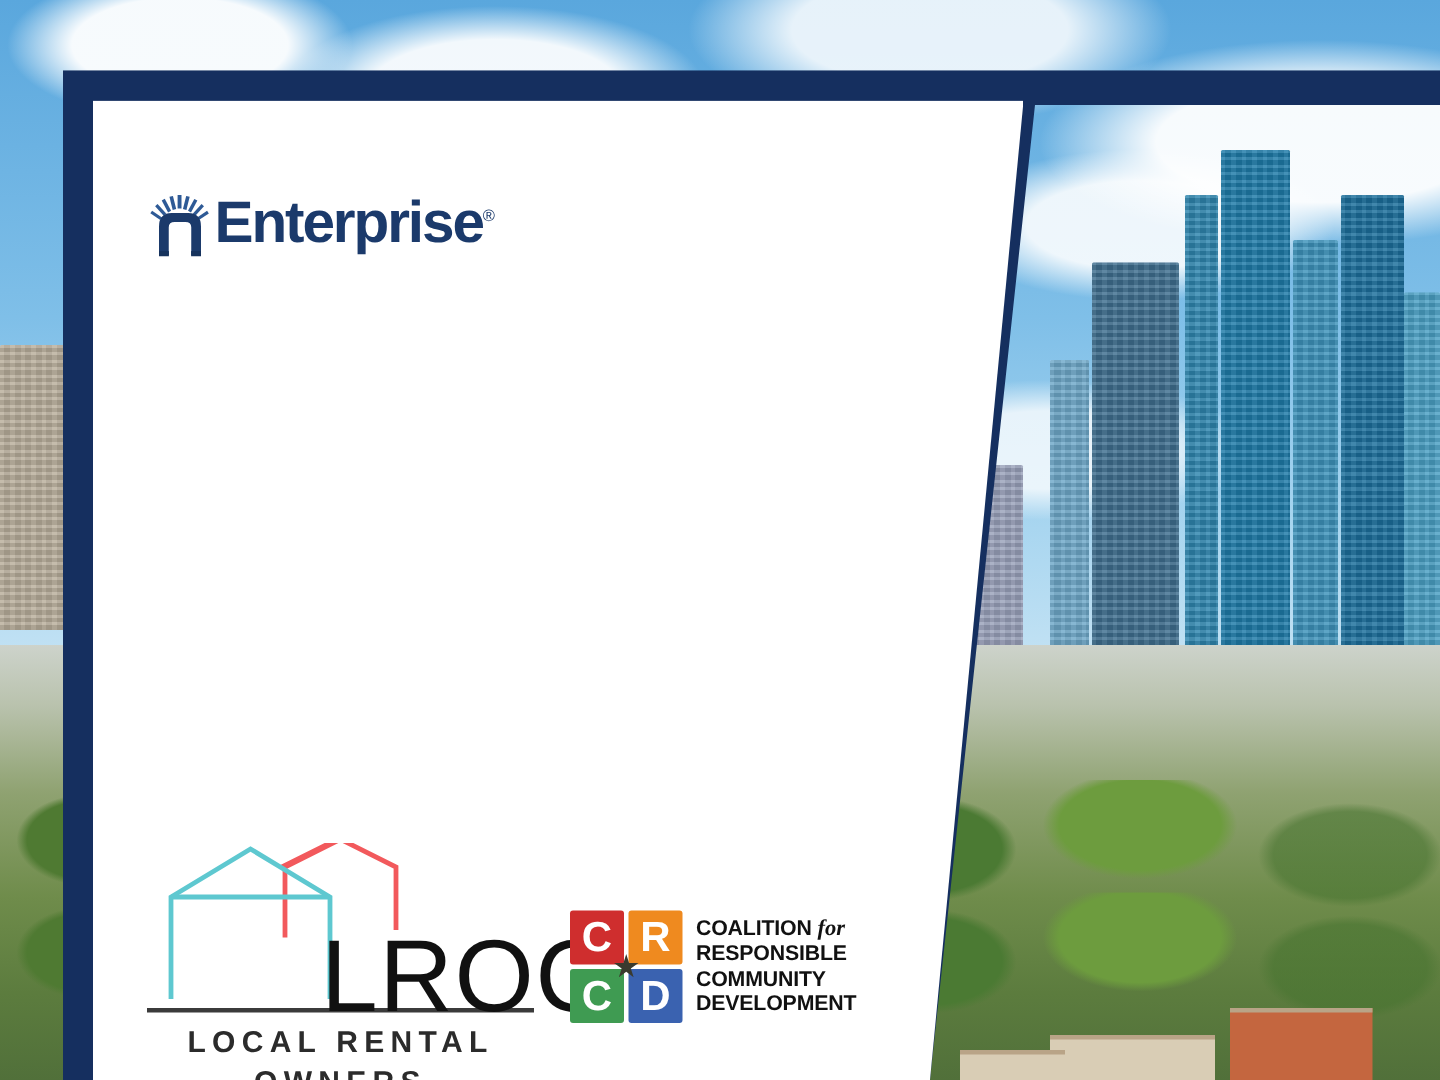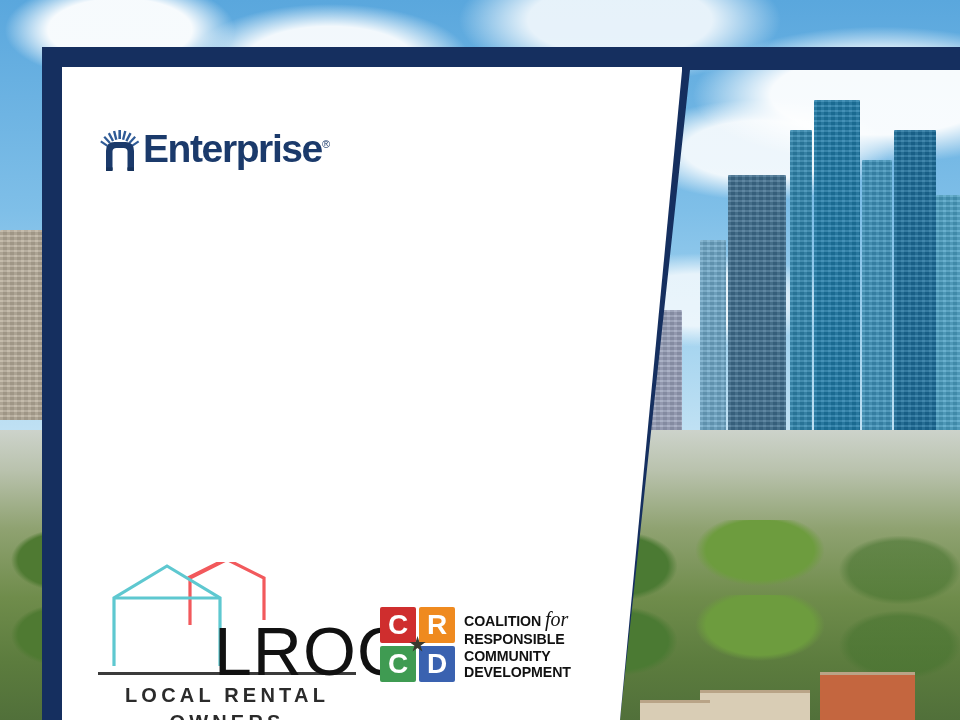--- a/index.html
+++ b/index.html
@@ -219,22 +219,22 @@
   .crcd-text {
     font-size: 14.2px;
     font-weight: 700;
     letter-spacing: -0.1px;
     line-height: 1.16;
     color: #111111;
   }
   .crcd-for {
     font-family: "Liberation Serif", serif;
     font-style: italic;
-    font-weight: 400;
-    font-size: 20px;
+    font-weight: 700;
+    font-size: 15px;
     letter-spacing: 0;
   }
 </style>
 </head>
 <body>
 
 <div id="stage">
 
   <div class="photo">
     <div class="sky"></div>

